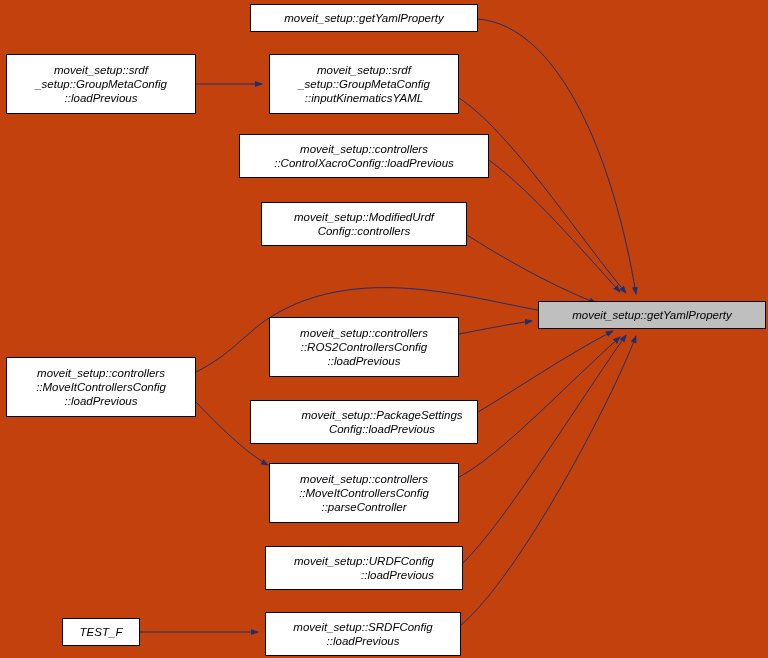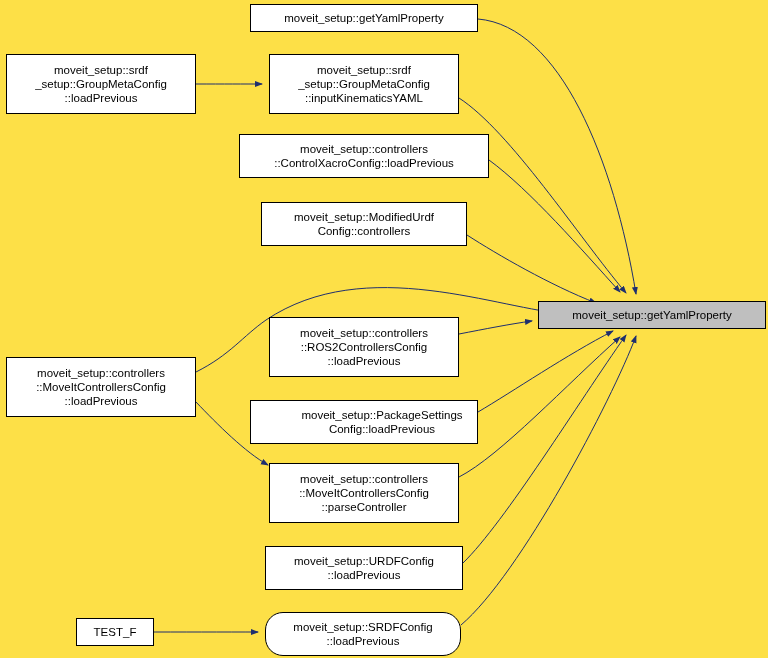--- a/index.html
+++ b/index.html
@@ -7,22 +7,23 @@
     padding: 0;
     background: #ffffff;
   }
   body {
     font-family: "Liberation Sans", sans-serif;
   }
   #canvas {
     position: relative;
     width: 768px;
     height: 658px;
-    background: #fde047;
+    background: #c2410c;
     overflow: hidden;
+    font-style: italic;
   }
   #graph-svg {
     position: absolute;
     left: 0;
     top: 0;
     width: 768px;
     height: 658px;
   }
   .node-box {
     position: absolute;
@@ -87,19 +88,19 @@
 ::ROS2ControllersConfig
 ::loadPrevious</div>
       <div class="node-box" style="left: 6px; top: 357px; width: 190px; height: 60px;">moveit_setup::controllers
 ::MoveItControllersConfig
 ::loadPrevious</div>
       <div class="node-box" style="left: 250px; top: 400px; width: 228px; height: 44px; padding-left: 36px;">moveit_setup::PackageSettings
 Config::loadPrevious</div>
       <div class="node-box" style="left: 269px; top: 463px; width: 190px; height: 60px;">moveit_setup::controllers
 ::MoveItControllersConfig
 ::parseController</div>
-      <div class="node-box" style="left: 265px; top: 546px; width: 198px; height: 44px;">moveit_setup::URDFConfig
+      <div class="node-box" style="left: 265px; top: 546px; width: 198px; height: 44px; text-align: right;">moveit_setup::URDFConfig
 ::loadPrevious</div>
-      <div class="node-box" style="left: 76px; top: 618px; width: 78px; height: 28px;">TEST_F</div>
-      <div class="node-box" style="left: 265px; top: 612px; width: 196px; height: 44px; border-radius: 18px;">moveit_setup::SRDFConfig
+      <div class="node-box" style="left: 62px; top: 618px; width: 78px; height: 28px;">TEST_F</div>
+      <div class="node-box" style="left: 265px; top: 612px; width: 196px; height: 44px;">moveit_setup::SRDFConfig
 ::loadPrevious</div>
     </div>
 </div>
 
 </body></html>

